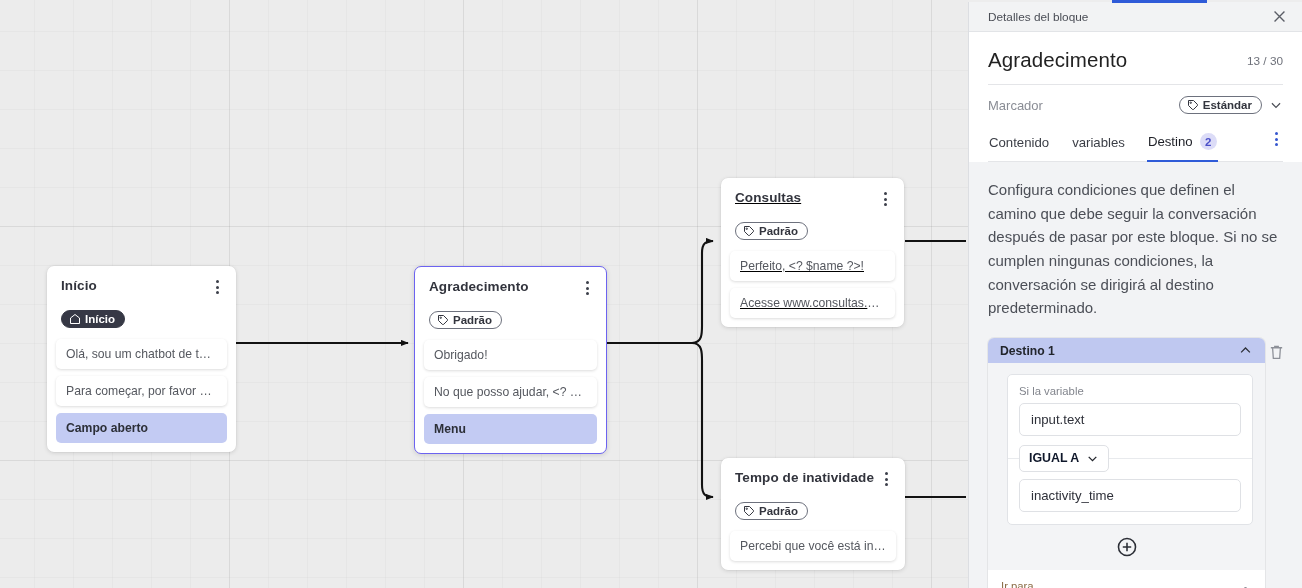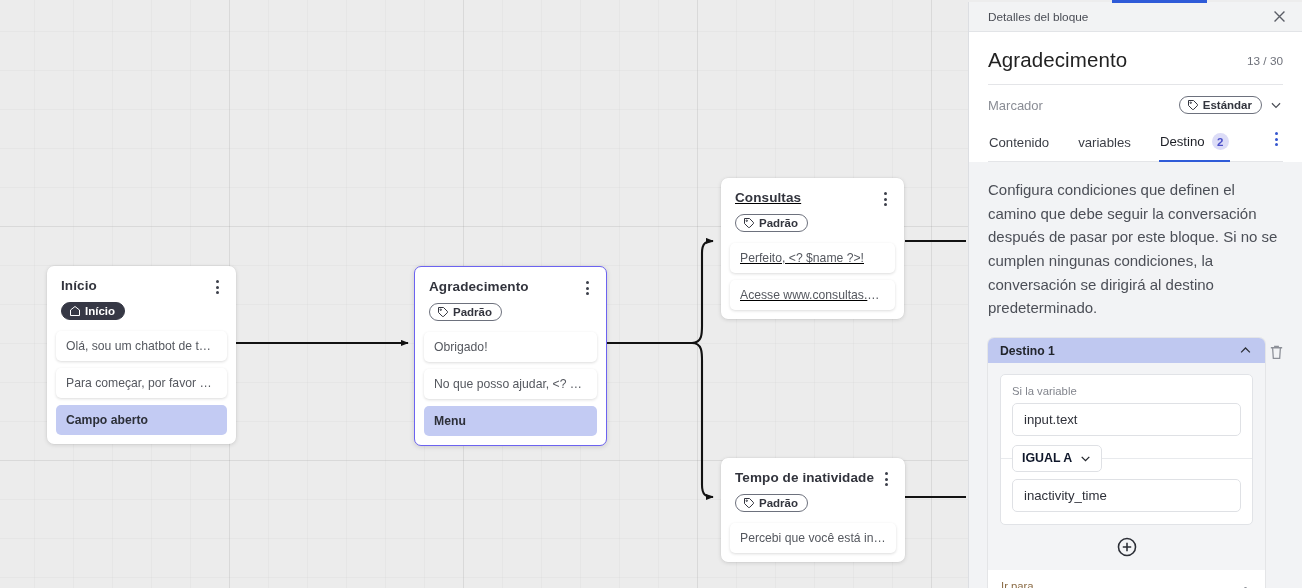--- a/index.html
+++ b/index.html
@@ -50,21 +50,21 @@
   .node-kebab {
     position: absolute; right: 12px; top: 13px;
     width: 14px; height: 16px;
     display: flex; flex-direction: column; align-items: center; justify-content: space-between;
     padding: 1px 0;
     cursor: pointer;
   }
   .node-kebab i { display:block; width: 3px; height: 3px; border-radius: 50%; background: #3c3f4a; }
   .tag {
     display: inline-flex; align-items: center; gap: 4px;
-    margin-top: 9px;
+    margin-top: 17px;
     border: 1px solid #6d717d;
     border-radius: 11px;
     padding: 2px 9px 2px 7px;
     font-size: 11.5px; font-weight: 600; color: #33353e;
     background: #fff;
   }
   .tag.dark {
     background: #363845; border-color: #363845; color: #ffffff;
   }
   .tag svg { display: block; }
@@ -111,21 +111,21 @@
   }
   .panel-title { font-size: 20.5px; color: #222; font-weight: 400; letter-spacing: .1px; }
   .counter { font-size: 11.8px; color: #6e717a; padding-bottom: 4px; }
   .marker-row {
     display: flex; align-items: center; justify-content: space-between;
     padding: 11px 0 9px 0;
   }
   .marker-label { font-size: 13px; color: #8a8d95; }
   .marker-right { display: flex; align-items: center; gap: 7px; }
   .tabs {
-    display: flex; align-items: center; gap: 27px;
+    display: flex; align-items: center; gap: 21px;
     border-bottom: 1px solid #e4e5e8;
     position: relative;
     padding-top: 4px;
   }
   .tab {
     font-size: 13.2px; color: #3b3e46; padding: 6px 1px 10px 1px;
     cursor: pointer; display: flex; align-items: center; gap: 7px;
   }
   .tab.active { color: #1d1f26; border-bottom: 2.2px solid #2f5bd8; margin-bottom: -1px; }
   .tab-badge {
@@ -156,21 +156,21 @@
   .dest-head {
     background: #bfc8f0; height: 25px;
     display: flex; align-items: center; justify-content: space-between;
     padding: 0 12px;
   }
   .dest-head-label { font-size: 12.2px; color: #22252c; font-weight: 600; }
   .dest-trash {
     position: absolute; right: 17px; top: 23px; cursor: pointer;
   }
   .cond-box {
-    margin: 11px 12px 0 12px;
+    margin: 11px 12px 0 19px;
     background: #ffffff;
     border: 1px solid #e1e3e7;
     border-radius: 5px;
     padding: 10px 11px 12px 11px;
     position: relative;
   }
   .cond-label { font-size: 11.3px; color: #82858d; margin-bottom: 6px; }
   .cond-input {
     border: 1px solid #dfe1e5; border-radius: 5px;
     background: #fff; height: 33px;

